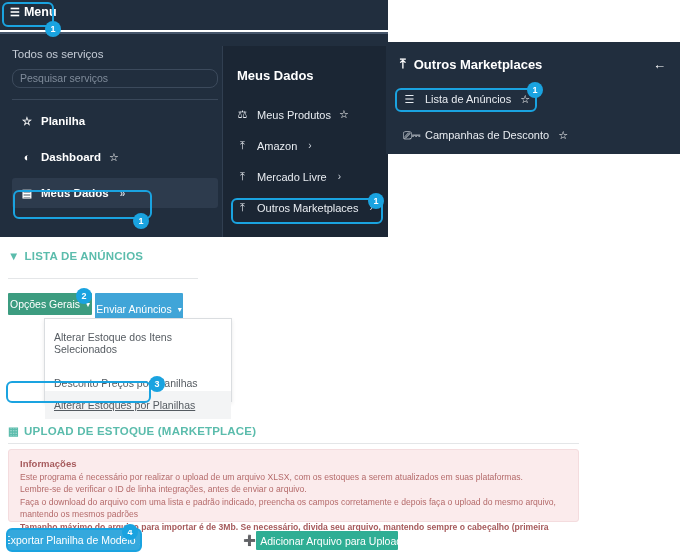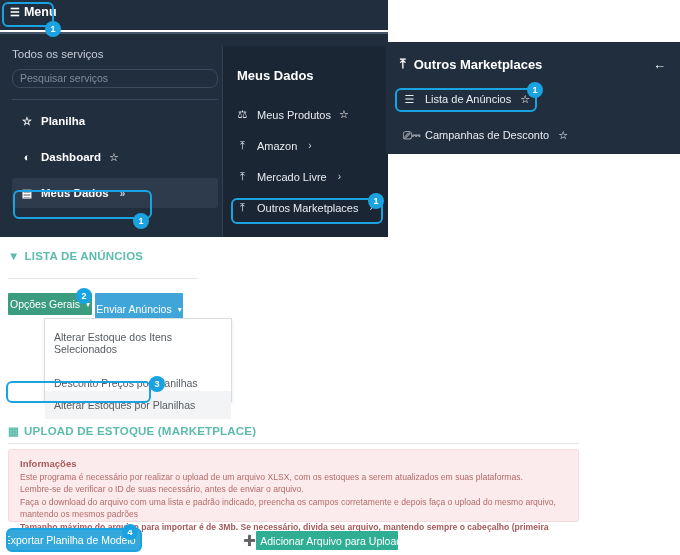--- a/index.html
+++ b/index.html
@@ -133,21 +133,21 @@
     position: absolute; left: 8px; top: 318px; width: 188px; height: 84px;
     background: #ffffff; border: 1px solid #dadde0;
     box-shadow: 0 2px 4px rgba(0,0,0,.09);
     margin-left: 36px;
   }
   .dd-item {
     position: absolute; left: 0; width: 186px; height: 28px;
     display: flex; align-items: center; padding-left: 9px;
     color: #555b61; font-size: 10.5px;
   }
-  .dd-item.hover { background: #f3f4f5; }
+  .dd-item.hover { background: #f3f4f5; text-decoration: underline; }
 
   .info-box {
     position: absolute; left: 8px; top: 449px; width: 571px; height: 73px;
     background: #fbebec; border: 1px solid #f4dcde; border-radius: 3px;
     padding: 8px 11px 0 11px; color: #b46a6a;
   }
   .info-title { font-size: 9.5px; font-weight: 700; color: #a65a5c; margin-bottom: 2px; }
   .info-line { font-size: 8.6px; line-height: 12.4px; }
   .info-line.bold { font-weight: 700; color: #a65a5c; }
 </style>
@@ -279,21 +279,21 @@
 
   <div class="section-head" style="top:424px;">
     <span>▦</span>
     <span>UPLOAD DE ESTOQUE (MARKETPLACE)</span>
   </div>
   <div class="sec-rule" style="top:443px; width:571px;"></div>
 
   <div class="info-box">
     <div class="info-title">Informações</div>
     <div class="info-line">Este programa é necessário por realizar o upload de um arquivo XLSX, com os estoques a serem atualizados em suas plataformas.</div>
-    <div class="info-line">Lembre-se de verificar o ID de suas necessário, antes de enviar o arquivo.</div>
+    <div class="info-line">Lembre-se de verificar o ID de linha integrações, antes de enviar o arquivo.</div>
     <div class="info-line">Faça o download do arquivo com uma lista e padrão indicado, preencha os campos corretamente e depois faça o upload do mesmo arquivo, mantendo os mesmos padrões</div>
     <div class="info-line bold">Tamanho máximo do arquivo para importar é de 3Mb. Se necessário, divida seu arquivo, mantendo sempre o cabeçalho (primeira linha) no início do arquivo.</div>
   </div>
 
   <button class="btn btn-lblue" style="left:8px; top:530px; width:132px; height:20px;">
     <span>Exportar Planilha de Modelo</span>
     <span>⤓</span>
   </button>
   <div class="badge" style="left:122px; top:524px;">4</div>
   <div class="hl" style="left:6px; top:528px; width:136px; height:24px;"></div>

